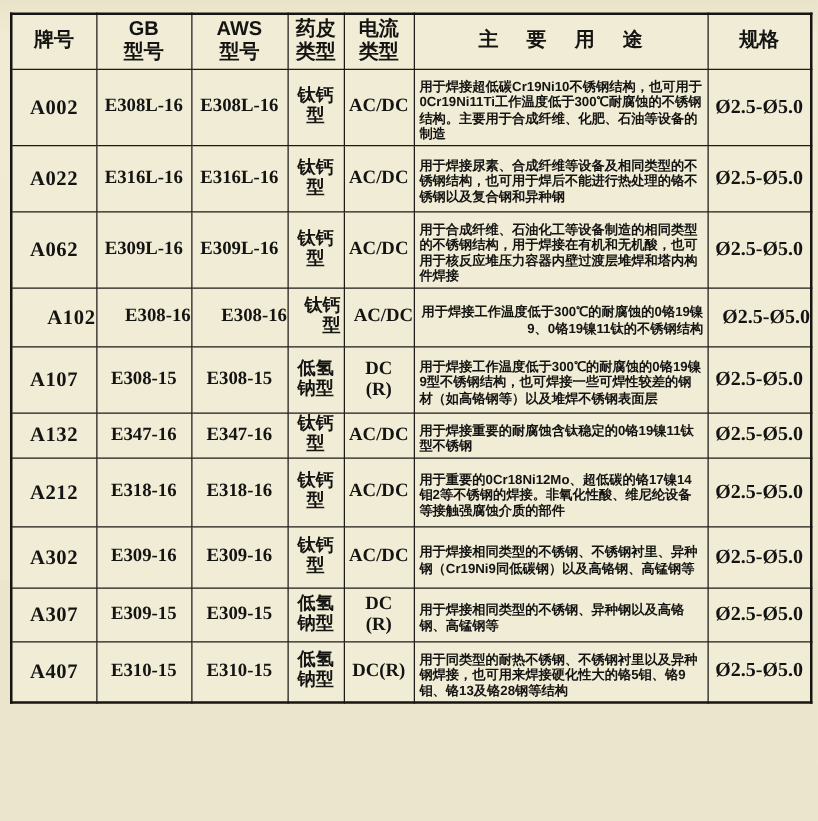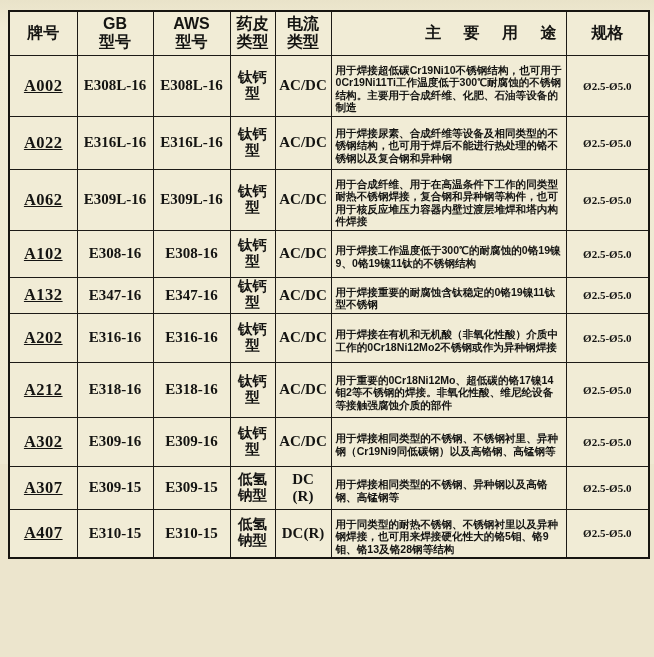--- a/index.html
+++ b/index.html
@@ -38,28 +38,27 @@
   table.spec-table { border: 2.6px solid #171511; }
 
   thead th {
     font-size: 16px;
     font-weight: bold;
     white-space: pre-line;
     line-height: 1.15;
     height: 44px;
     font-family: "Liberation Sans", sans-serif;
   }
-  thead th.h-usage { letter-spacing: 9px; text-indent: 9px; text-align: right; }
+  thead th.h-usage { letter-spacing: 9px; text-indent: 9px; }
 
   td.brand {
     font-family: "Liberation Serif", serif;
     font-size: 16.5px;
     font-weight: bold;
     letter-spacing: 0.5px;
-    text-decoration: underline;
   }
   td.model {
     font-family: "Liberation Serif", serif;
     font-size: 15px;
     font-weight: bold;
   }
   td.coating {
     font-size: 14.5px;
     font-weight: bold;
     white-space: pre-line;
@@ -75,38 +74,38 @@
   }
   td.usage {
     text-align: left;
     font-size: 10.6px;
     font-weight: bold;
     line-height: 1.18;
     padding: 8px 3px 2px 4px;
   }
   td.spec {
     font-family: "Liberation Serif", serif;
-    font-size: 11px;
+    font-size: 16px;
     font-weight: bold;
     white-space: nowrap;
     position: relative;
   }
   .red-dot {
     position: absolute;
     left: 26px; bottom: 7px;
     width: 5px; height: 3px;
     background: #c23b2e;
     border-radius: 50%;
     opacity: 0.8;
   }
   
   tr.r1  td { height: 60px; }
   tr.r2  td { height: 53px; }
   tr.r3  td { height: 61px; }
-  tr.r4  td { height: 47px; }
+  tr.r4  td { height: 47px; text-align: right; }
   tr.r5  td { height: 53px; }
   tr.r6  td { height: 29px; }
   tr.r7  td { height: 49px; }
   tr.r8  td { height: 55px; }
   tr.r9  td { height: 49px; }
   tr.r10 td { height: 43px; }
   tr.r11 td { height: 55px; }
   tr.r12 td { height: 46px; }
 </style>
 </head>
@@ -159,50 +158,51 @@
         <td class="usage">用于焊接尿素、合成纤维等设备及相同类型的不锈钢结构，也可用于焊后不能进行热处理的铬不锈钢以及复合钢和异种钢</td>
         <td class="spec">Ø2.5-Ø5.0</td>
       </tr>
       <tr class="r3">
         <td class="brand">A062</td>
         <td class="model">E309L-16</td>
         <td class="model">E309L-16</td>
         <td class="coating">钛钙
 型</td>
         <td class="current">AC/DC</td>
-        <td class="usage">用于合成纤维、用于在高温条件下工作的同类型耐热不锈钢焊接，复合钢和异种钢等构件，也可用于核反应堆压力容器内壁过渡层堆焊和塔内构件焊接</td>
+        <td class="usage">用于合成纤维、石油化工等设备制造的相同类型的不锈钢结构，用于焊接在有机和无机酸，也可用于核反应堆压力容器内壁过渡层堆焊和塔内构件焊接</td>
         <td class="spec">Ø2.5-Ø5.0</td>
       </tr>
       <tr class="r4">
         <td class="brand">A102</td>
         <td class="model">E308-16</td>
         <td class="model">E308-16</td>
         <td class="coating">钛钙
 型</td>
         <td class="current">AC/DC</td>
         <td class="usage">用于焊接工作温度低于300℃的耐腐蚀的0铬19镍9、0铬19镍11钛的不锈钢结构</td>
+        <td class="spec">Ø2.5-Ø5.0</td>
+      </tr>
+      <tr class="r5">
+        <td class="brand">A107</td>
+        <td class="model">E308-15</td>
+        <td class="model">E308-15</td>
+        <td class="coating">低氢
+钠型</td>
+        <td class="current">DC
+(R)</td>
+        <td class="usage">用于焊接工作温度低于300℃的耐腐蚀的0铬19镍9型不锈钢结构，也可焊接一些可焊性较差的钢材（如高铬钢等）以及堆焊不锈钢表面层</td>
         <td class="spec">Ø2.5-Ø5.0</td>
       </tr>
       <tr class="r6">
         <td class="brand">A132</td>
         <td class="model">E347-16</td>
         <td class="model">E347-16</td>
         <td class="coating">钛钙型</td>
         <td class="current">AC/DC</td>
         <td class="usage">用于焊接重要的耐腐蚀含钛稳定的0铬19镍11钛型不锈钢</td>
-        <td class="spec">Ø2.5-Ø5.0</td>
-      </tr>
-      <tr class="r7">
-        <td class="brand">A202</td>
-        <td class="model">E316-16</td>
-        <td class="model">E316-16</td>
-        <td class="coating">钛钙
-型</td>
-        <td class="current">AC/DC</td>
-        <td class="usage">用于焊接在有机和无机酸（非氧化性酸）介质中工作的0Cr18Ni12Mo2不锈钢或作为异种钢焊接</td>
         <td class="spec">Ø2.5-Ø5.0</td>
       </tr>
       <tr class="r8">
         <td class="brand">A212</td>
         <td class="model">E318-16</td>
         <td class="model">E318-16</td>
         <td class="coating">钛钙
 型</td>
         <td class="current">AC/DC</td>
         <td class="usage">用于重要的0Cr18Ni12Mo、超低碳的铬17镍14钼2等不锈钢的焊接。非氧化性酸、维尼纶设备等接触强腐蚀介质的部件</td>

